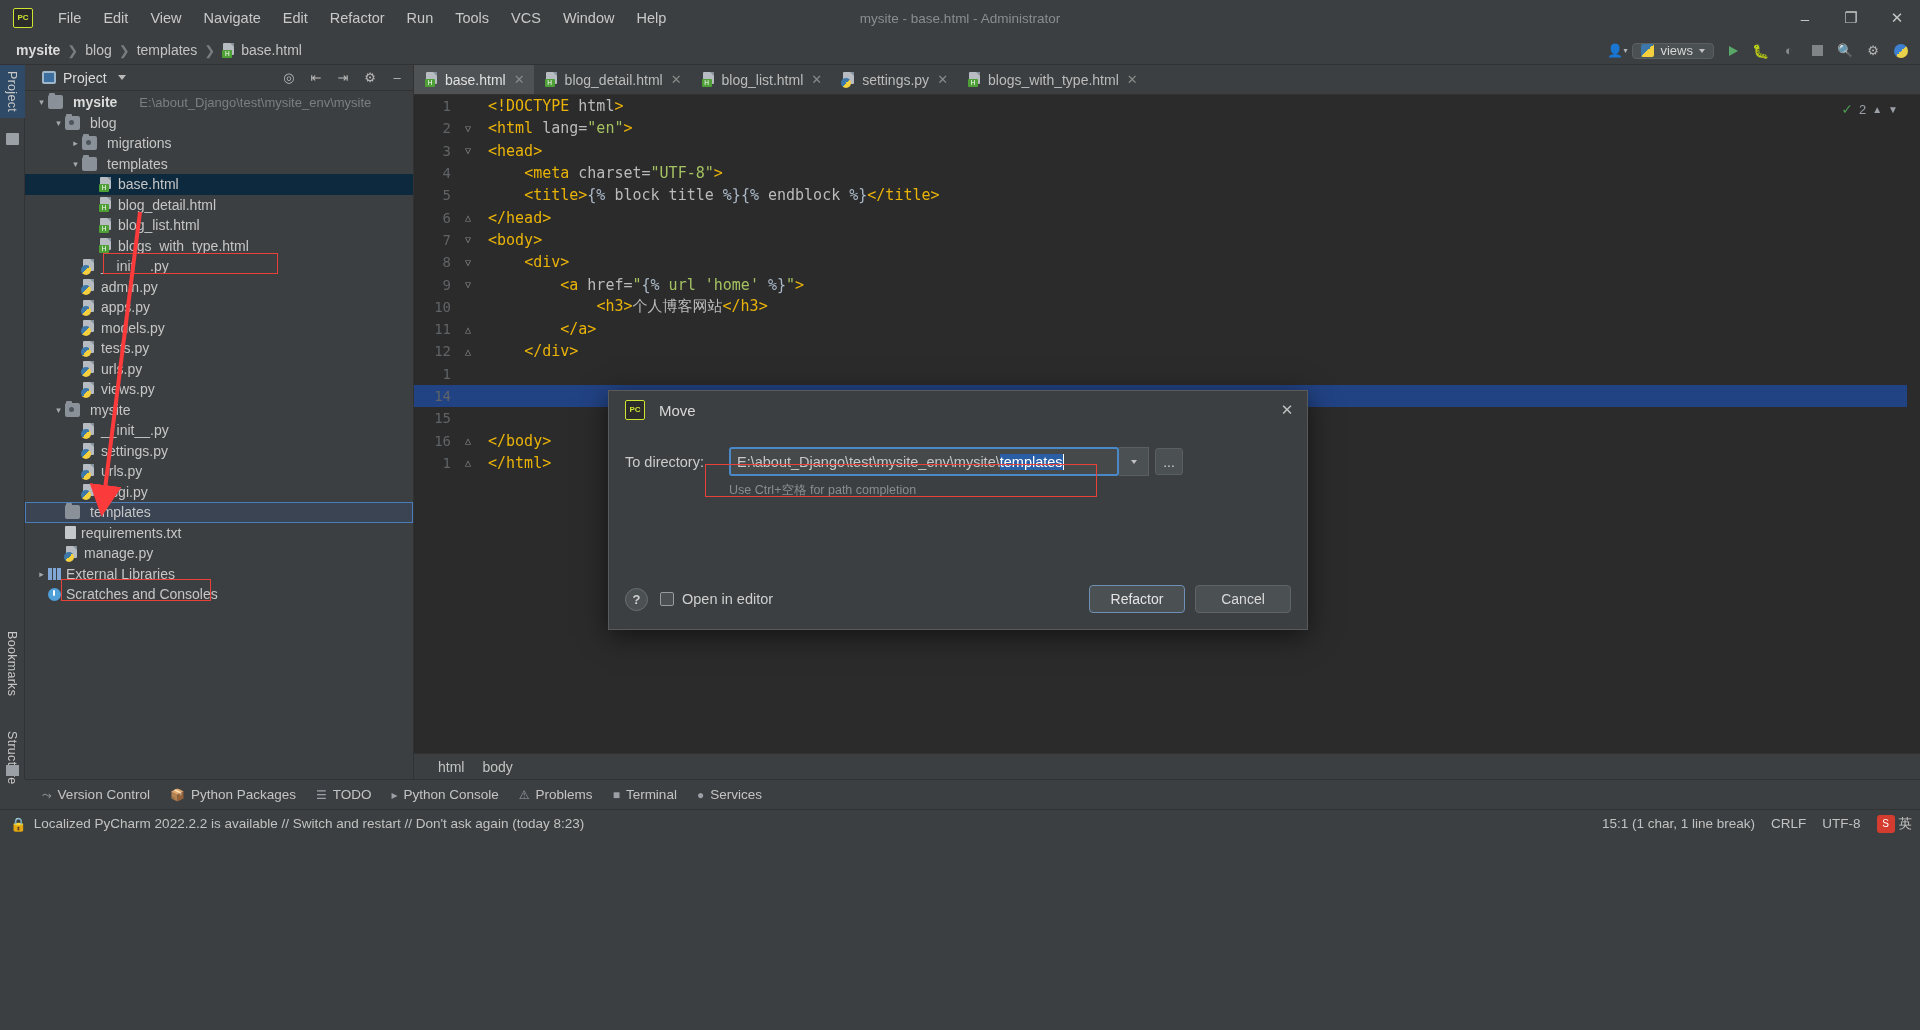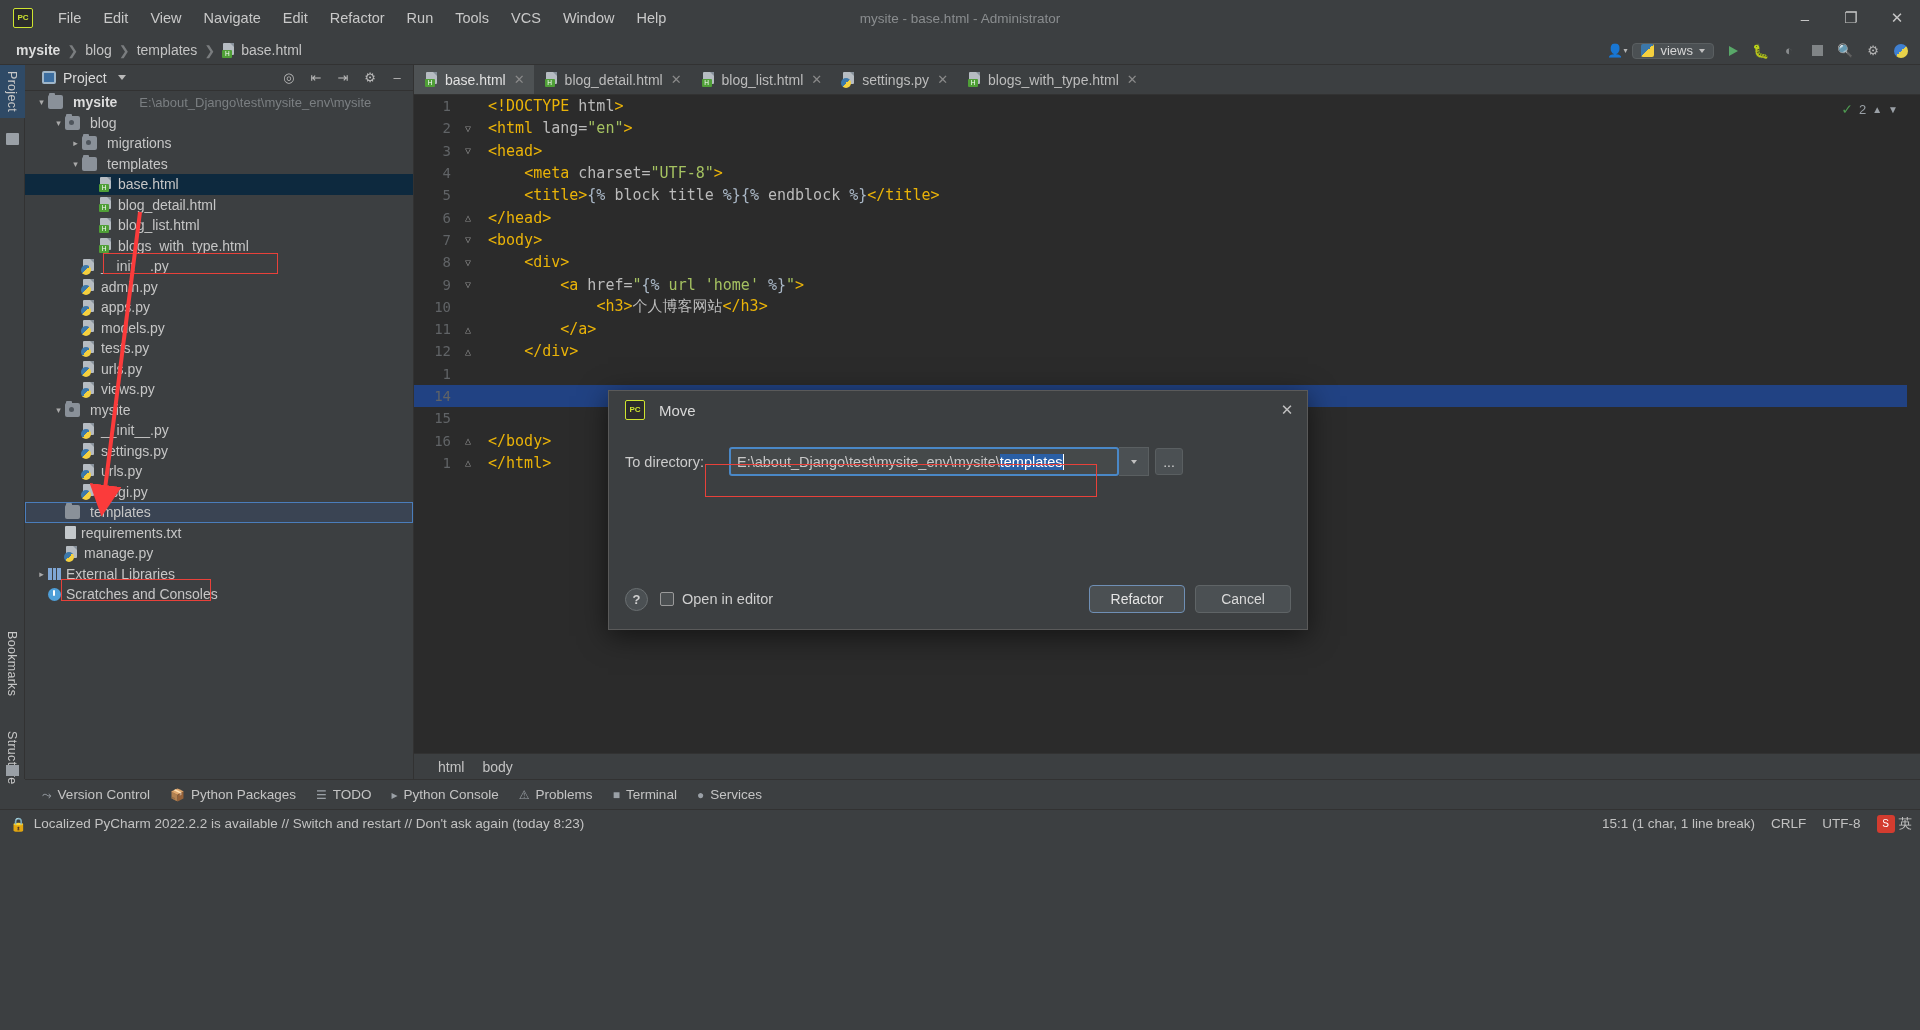--- a/index.html
+++ b/index.html
@@ -639,20 +639,21 @@
       <div class="pathfield">
         <span>E:\about_Django\test\mysite_env\mysite\</span>
           <span class="selt">templates</span>
           <span class="caretbar"></span>
       </div>
       <div class="combo-btn">
         <span class="caret-dn"></span>
       </div>
       <div class="ellipsis-btn">...</div>
     </div>
+    <div class="hint">Use Ctrl+空格 for path completion</div>
 
 
     <div class="dlg-btns">
       <div class="help-btn">?</div>
       <span class="cbox" style="margin-left:12px"></span>
       <span class="cblbl" style="margin-left:8px">Open in editor</span>
       <div style="margin-left:auto;display:flex;gap:10px">
         <div class="btn primary">Refactor</div>
         <div class="btn ghost">Cancel</div>
       </div>

